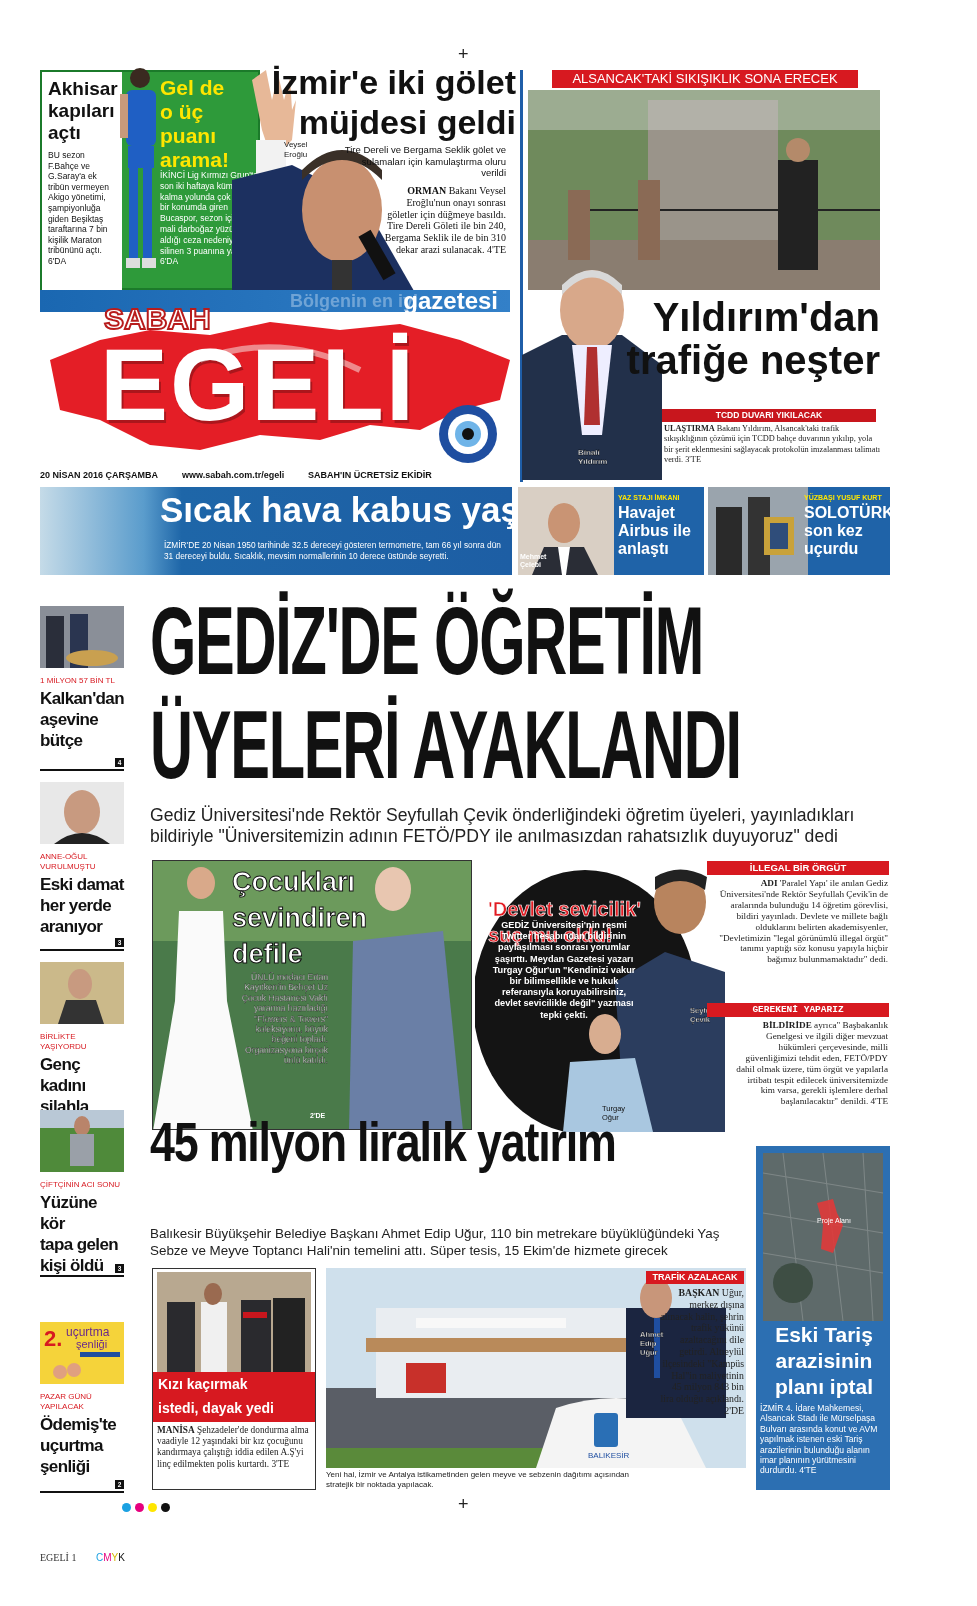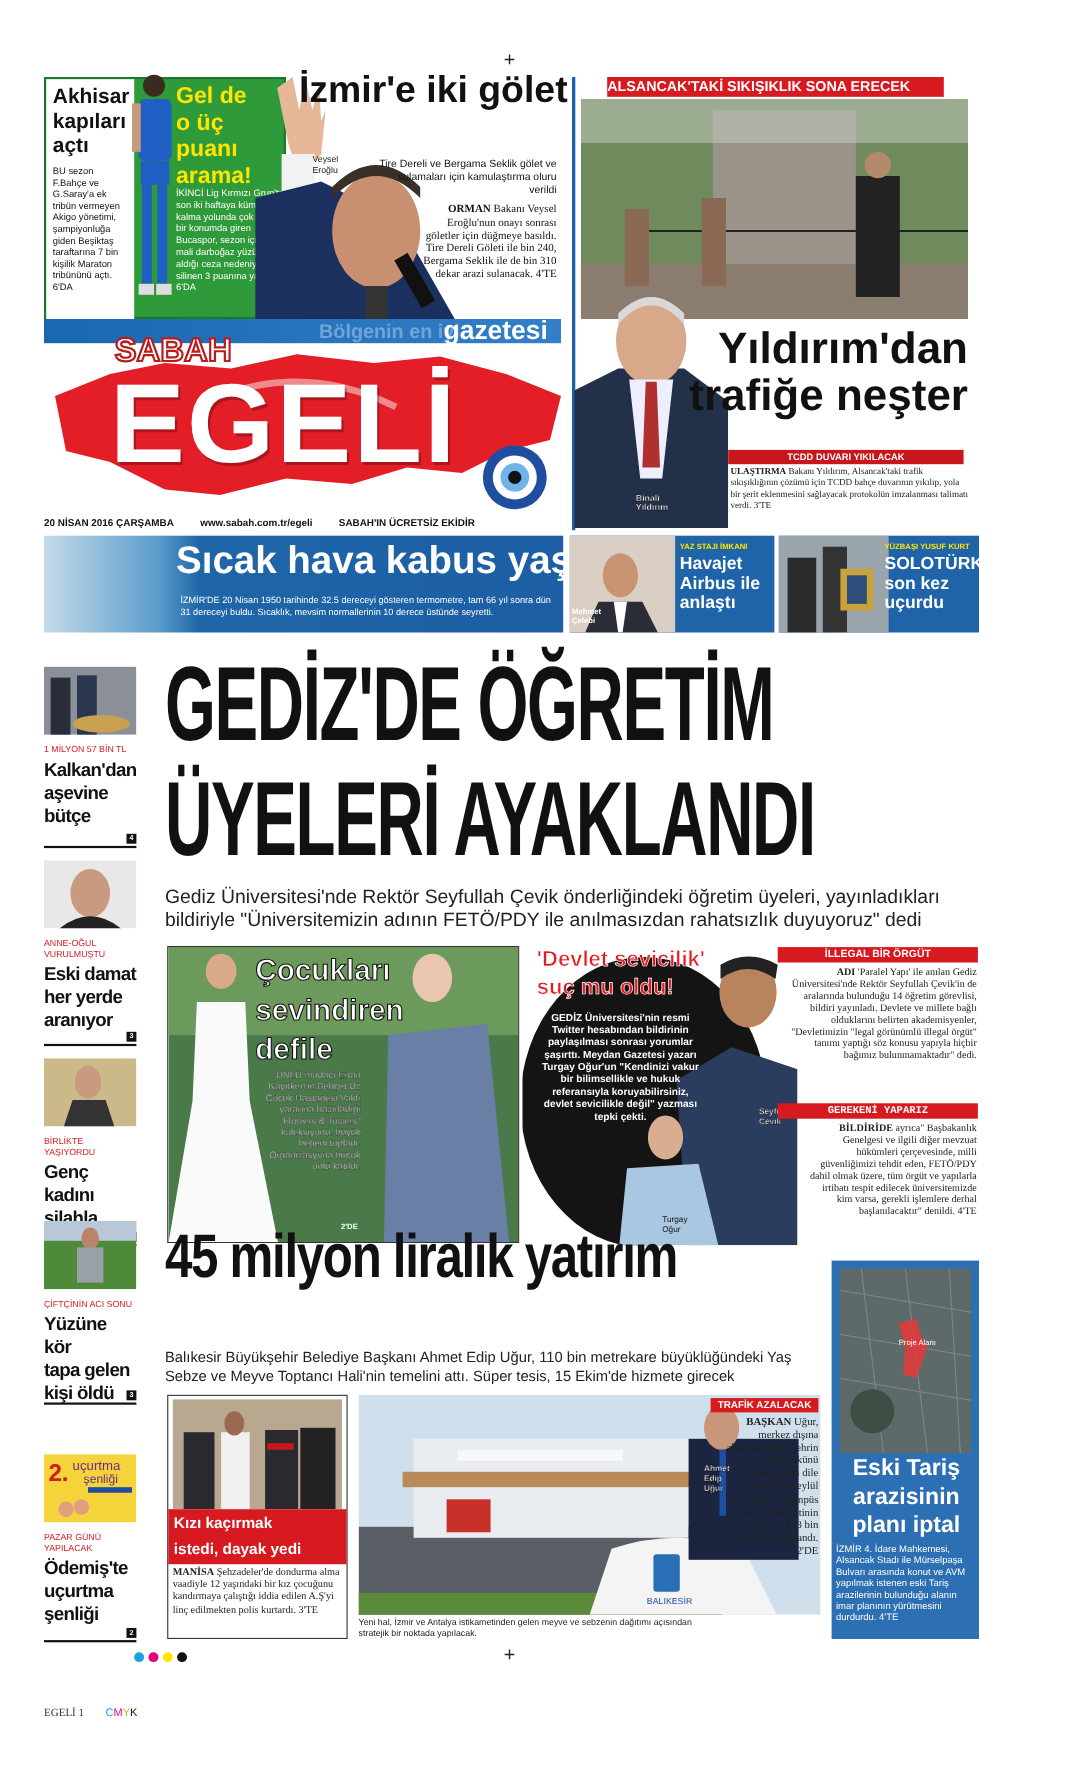--- a/index.html
+++ b/index.html
@@ -32,21 +32,21 @@
   #turkey { left: 40px; top: 300px; width: 476px; height: 170px; }
   #sabah { left: 104px; top: 302px; font-size: 30px; font-weight: bold; color:#fff; -webkit-text-stroke: 2px #b81c1c; letter-spacing: 0px; }
   #egeli { left: 100px; top: 330px; font-size: 102px; line-height: 110px; font-weight: bold; color:#fff; letter-spacing: 2px; text-shadow: 2px 3px 0 rgba(0,0,0,0.25); }
   #nazar { left: 438px; top: 404px; width: 60px; height: 60px; }
   #mast-date { left: 40px; top: 470px; font-size: 9px; font-weight:bold; }
   #mast-url { left: 182px; top: 470px; font-size: 9px; font-weight:bold; }
   #mast-free { left: 308px; top: 470px; font-size: 9px; font-weight:bold; }
 
   
   #alsancak { left: 520px; top: 70px; width: 368px; height: 412px; border-left: 3px solid #1f5ea8; }
-  #alsancak-tag { left: 552px; top: 70px; width: 306px; height: 18px; background:#d71920; color:#fff; font-size:13px; line-height:18px; font-weight:bold; text-align:left; }
+  #alsancak-tag { left: 552px; top: 70px; width: 306px; height: 18px; background:#d71920; color:#fff; font-size:13px; line-height:18px; font-weight:normal; text-align:center; }
   #alsancak-photo { left: 528px; top: 90px; width: 352px; height: 200px; }
   #binali-photo { left: 522px; top: 255px; width: 140px; height: 225px; }
   #yildirim-head { left: 596px; top: 296px; width: 284px; text-align:right; font-size: 40px; line-height: 43px; font-weight:bold; color:#111; }
   #tcdd-tag { left: 662px; top: 409px; width: 214px; height: 13px; background:#c8161d; color:#fff; font-size:8.5px; line-height:13px; text-align:center; font-weight:bold; }
   #alsancak-body { left: 664px; top: 424px; width: 218px; font-size: 8.3px; line-height: 10.3px; color:#222; }
   #binali-cap { left: 578px; top: 448px; font-size:8px; line-height:9px; color:#fff; font-weight:bold; -webkit-text-stroke: 0.3px #000; }
 
   
   #sicak { left: 40px; top: 487px; width: 472px; height: 88px; background: linear-gradient(90deg,#c5dbe8 0%, #5a9ccc 22%, #1e66a8 30%, #1d5ea4 100%); }
   #sicak-head { left: 160px; top: 488px; font-size: 35px; line-height: 44px; font-weight:bold; color:#fff; }
@@ -72,21 +72,21 @@
   
   #gediz-head { left: 150px; top: 592px; width: 740px; font-size: 96px; line-height: 98px; font-weight: bold; color:#111; letter-spacing: -2px; }
   #gediz-deck { left: 150px; top: 805px; width: 740px; font-size: 17.6px; line-height: 21px; color:#222; }
 
   #defile { left: 152px; top: 860px; width: 320px; height: 270px; border: 1px solid #333; overflow:hidden; }
   #defile-head { left: 232px; top: 864px; font-size: 27px; line-height: 36px; font-weight:bold; color:#fff; -webkit-text-stroke: 1px #111; }
   #defile-body { left: 232px; top: 972px; width: 96px; text-align:right; font-size: 8.6px; line-height: 10.4px; color:#fff; -webkit-text-stroke: 0.3px #222; }
   #defile-sig { left: 310px; top: 1112px; font-size:7px; color:#fff; font-weight:bold; }
 
   #devlet-circle { left: 475px; top: 862px; width: 250px; height: 270px; }
-  #devlet-head { left: 488px; top: 859px; font-size: 20px; line-height: 26px; font-weight:bold; color:#e21b22; -webkit-text-stroke: 0.6px #fff; }
+  #devlet-head { left: 488px; top: 896px; font-size: 20px; line-height: 26px; font-weight:bold; color:#e21b22; -webkit-text-stroke: 0.6px #fff; }
   #devlet-body { left: 492px; top: 920px; width: 144px; text-align:center; font-size: 9.2px; line-height: 11.2px; color:#fff; font-weight:bold; }
   #turgay-cap { left: 602px; top: 1104px; font-size:7.5px; line-height:9px; color:#111; }
   #seyfullah-cap { left: 690px; top: 1006px; font-size:7.5px; line-height:9px; color:#fff; font-weight:bold; -webkit-text-stroke: 0.3px #000; }
 
   .redtag { position:absolute; background:#d71920; color:#fff; font-weight:bold; text-align:center; }
   #illegal-tag { left: 707px; top: 861px; width: 182px; height: 14px; font-size:9.5px; line-height:14px; }
   #illegal-body { left: 716px; top: 878px; width: 172px; text-align:right; font-size: 9.2px; line-height: 10.9px; color:#222; }
   #gereken-tag { left: 707px; top: 1003px; width: 182px; height: 14px; font-size:9.5px; line-height:14px;font-family:Liberation Mono, monospace; }
   #gereken-body { left: 736px; top: 1020px; width: 152px; text-align:right; font-size: 9.2px; line-height: 10.9px; color:#222; }
 
@@ -152,20 +152,21 @@
   <path d="M20 10 L34 0 L40 30 L46 4 L52 30 L58 8 L60 40 L64 30 L60 70 L40 90 L30 60 Z" fill="#e7b898"></path>
   <rect x="24" y="70" width="30" height="40" fill="#f2f2f2"></rect>
   <path d="M0 110 L60 95 L130 130 L190 235 L0 235 Z" fill="#1c3060"></path>
   <ellipse cx="110" cy="140" rx="40" ry="52" fill="#c89070"></ellipse>
   <path d="M70 110 Q110 70 150 110 L150 100 Q110 60 70 100 Z" fill="#3a3028"></path>
   <rect x="100" y="190" width="20" height="45" fill="#333"></rect>
   <rect x="138" y="160" width="14" height="50" transform="rotate(-30 145 185)" fill="#111"></rect>
 </svg>
 <div id="izmir-head" class="abs">
   <div>İzmir'e iki gölet</div>
+    <div>müjdesi geldi</div>
 </div>
 <div id="veysel-cap" class="abs">
   <div>Veysel</div>
     <div>Eroğlu</div>
 </div>
 <div id="izmir-sub" class="abs">Tire Dereli ve Bergama Seklik gölet ve sulamaları için kamulaştırma oluru verildi</div>
 <div id="izmir-body" class="abs serif"><b>ORMAN</b><span> Bakanı Veysel Eroğlu'nun onayı sonrası göletler için düğmeye basıldı. Tire Dereli Göleti ile bin 240, Bergama Seklik ile de bin 310 dekar arazi sulanacak. 4'TE</span></div>
 
 <div id="mast-band" class="abs">
   <span class="ghost">Bölgenin en iyi</span>

